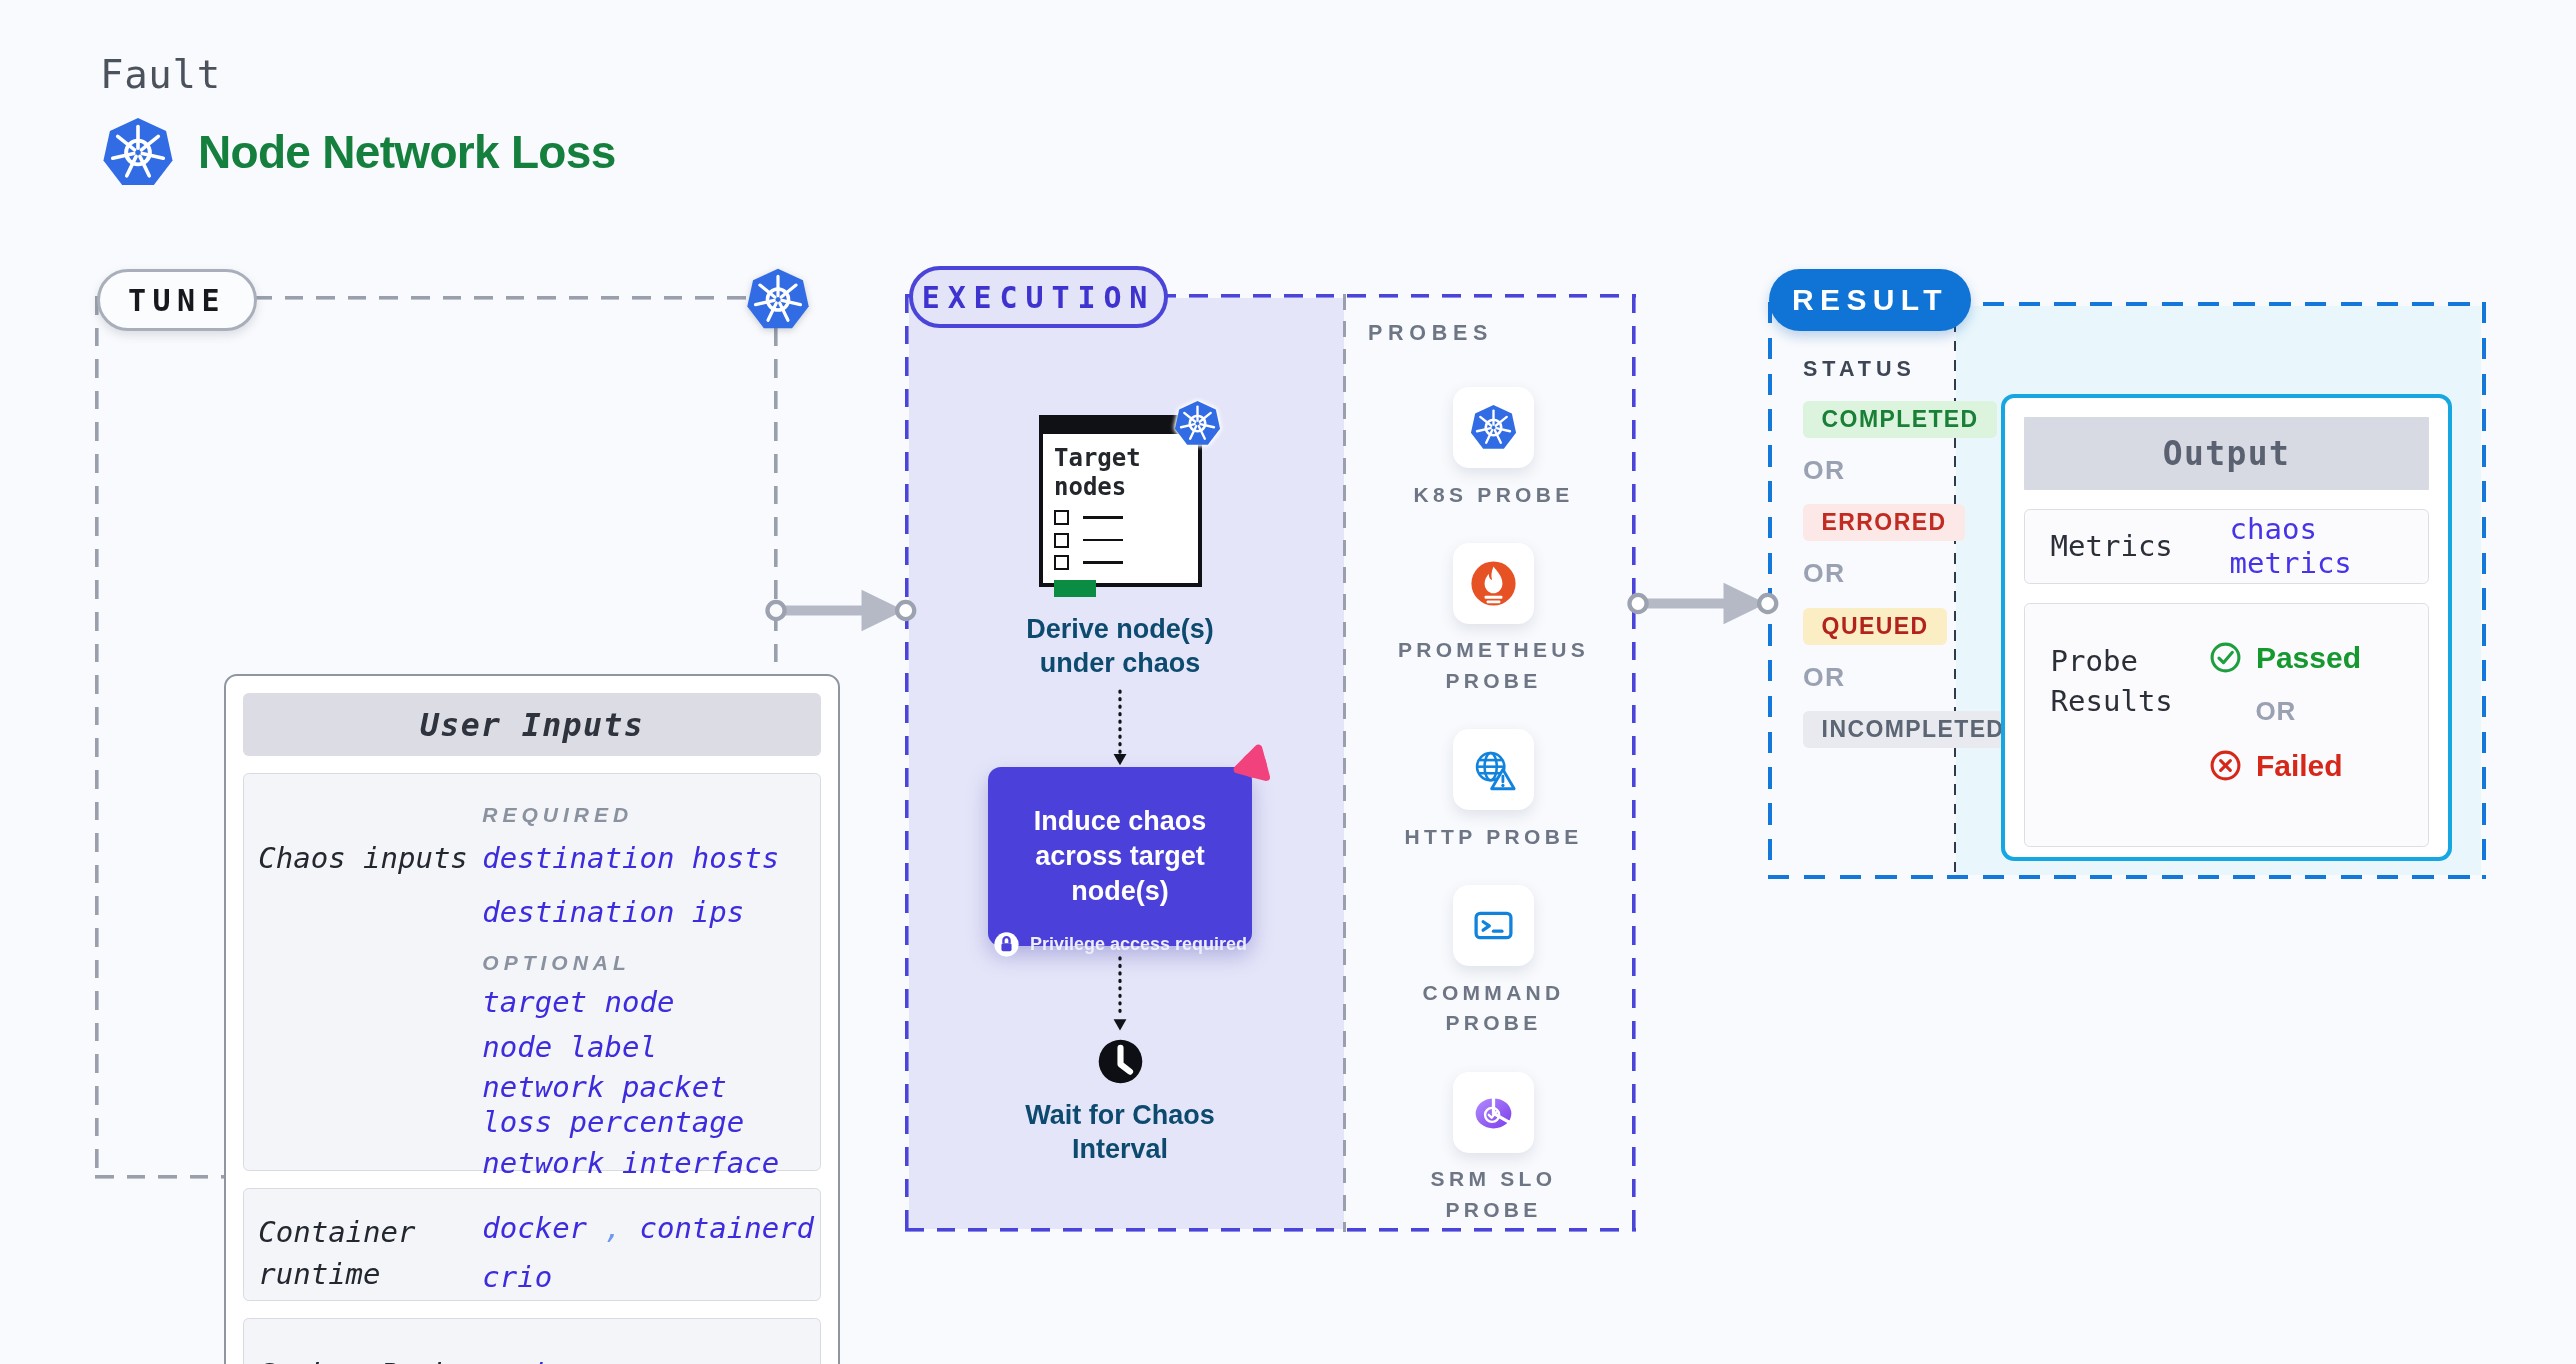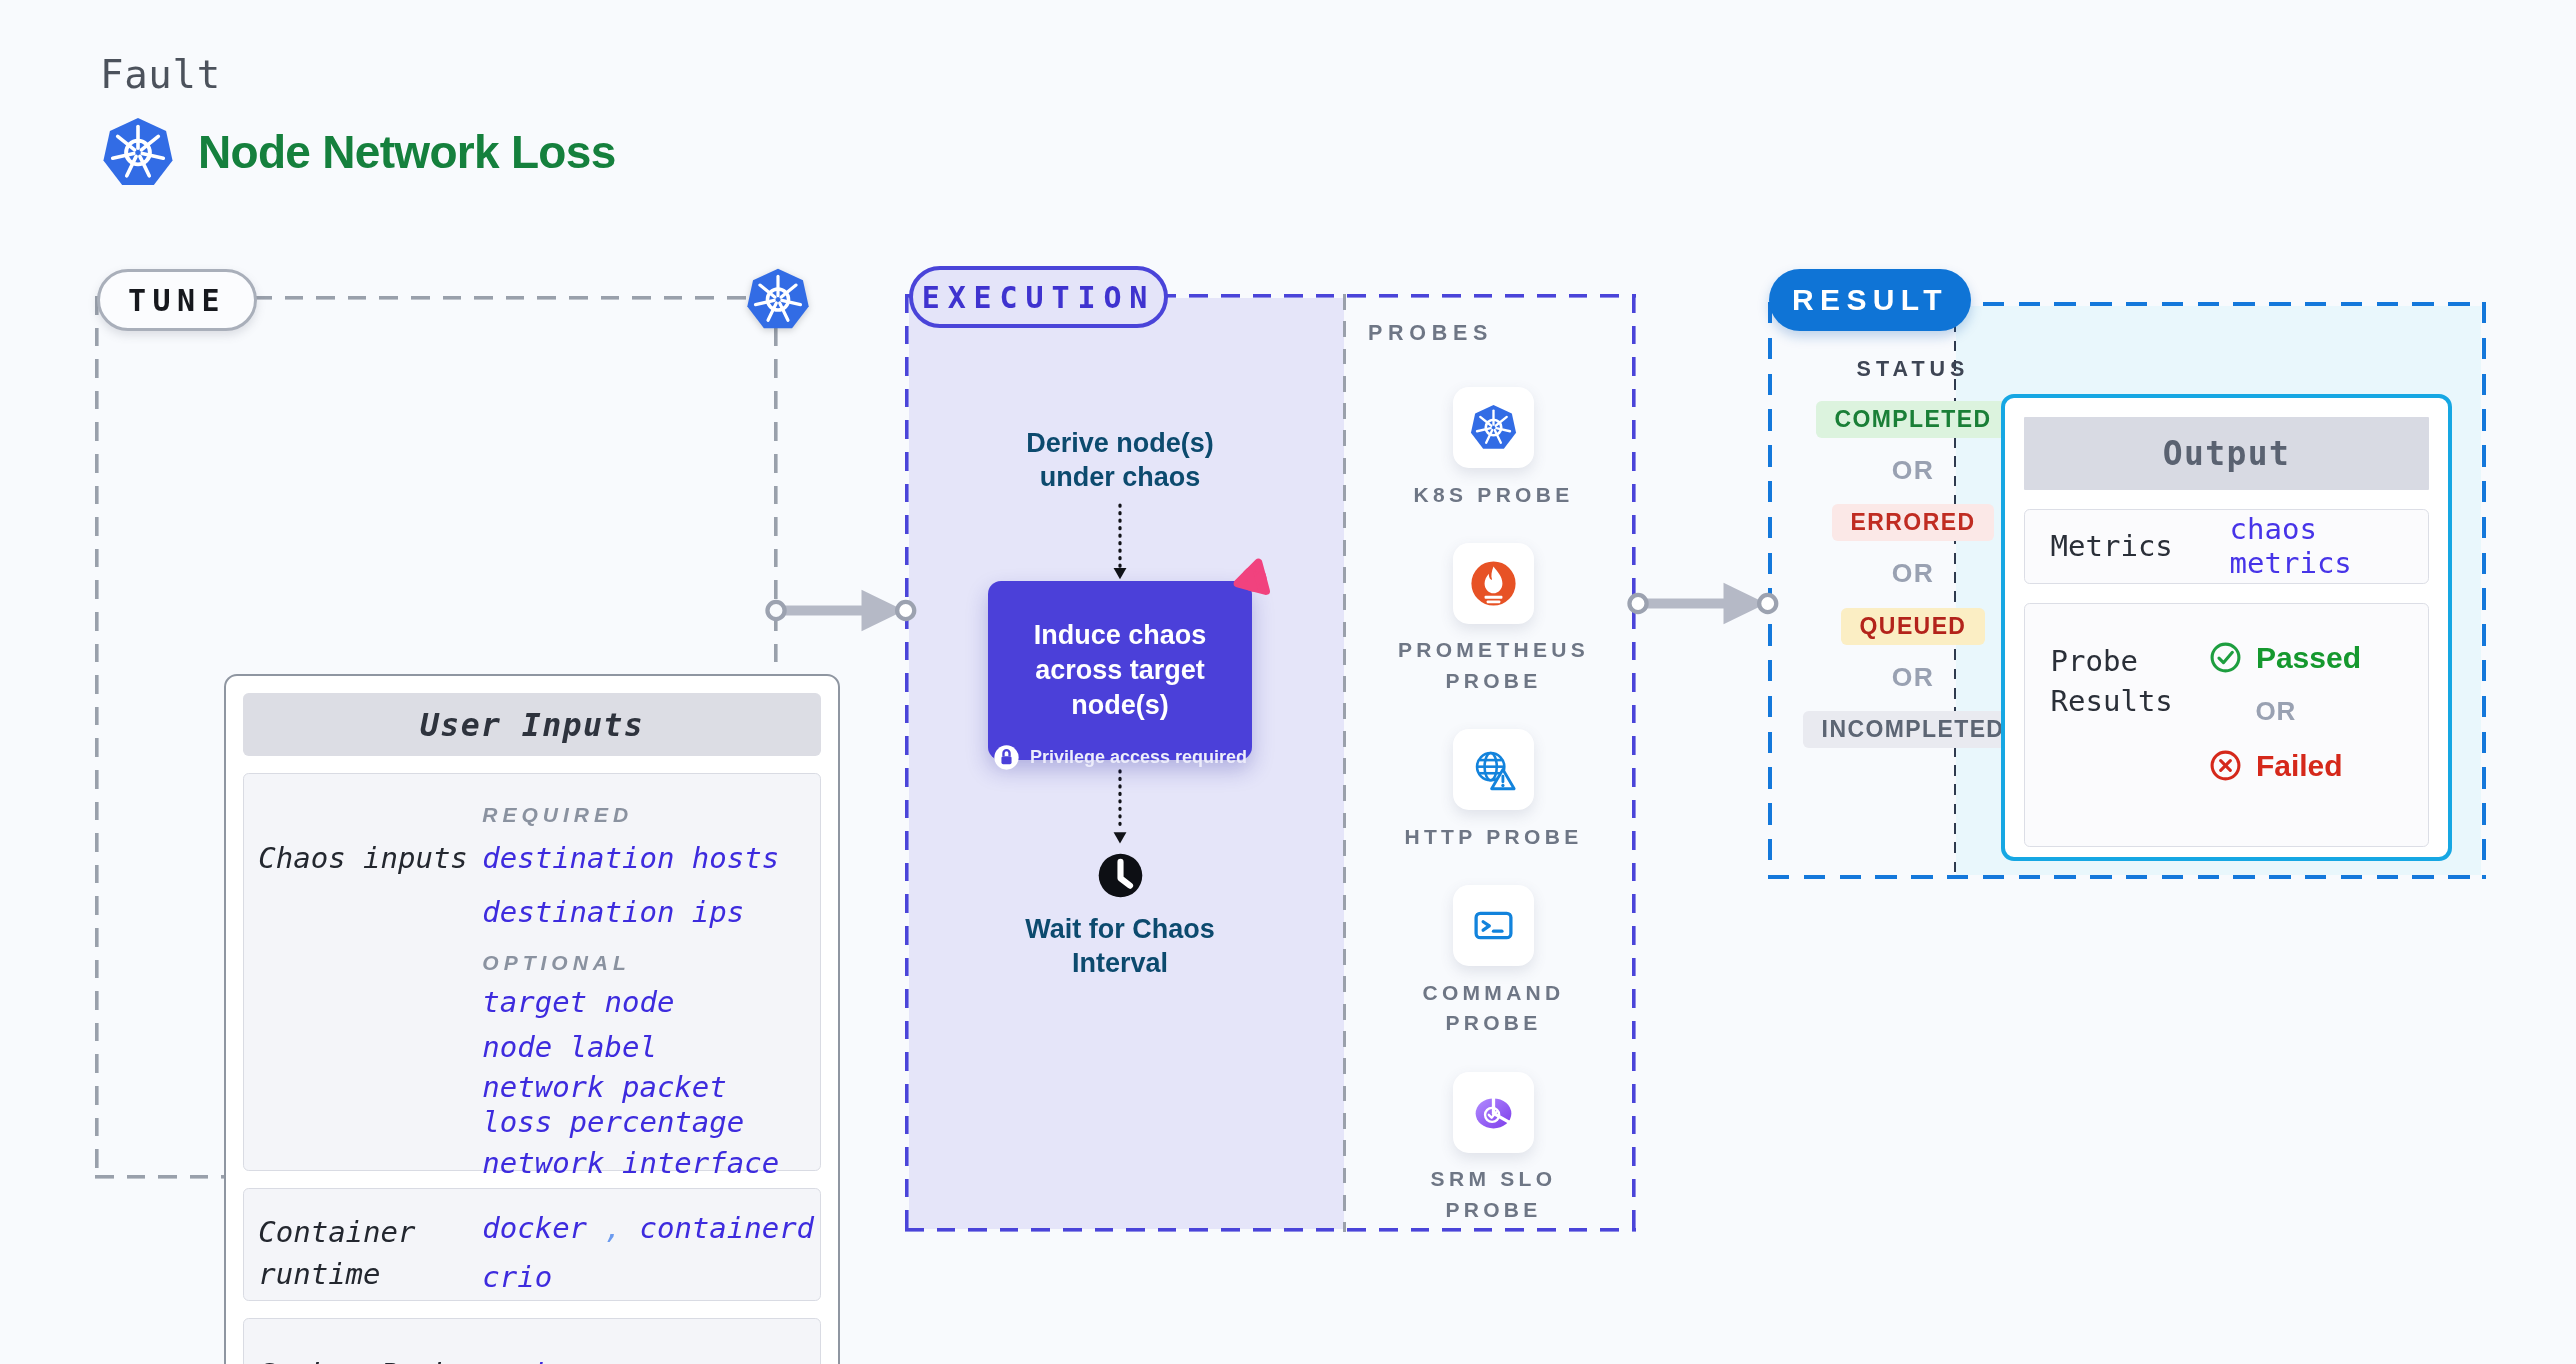--- a/index.html
+++ b/index.html
@@ -97,21 +97,21 @@
                 display:flex; align-items:center; justify-content:center; }
   .probe-card svg { width:47px; height:47px; }
   .probe-name { margin-top:11.5px; font-size:21px; font-weight:bold; color:#6e7685; letter-spacing:4.3px; text-align:center; line-height:1.45; max-width:236px; }
   .probe-item { display:flex; flex-direction:column; align-items:center; }
   .probe-item + .probe-item { margin-top:33px; }
 
   
   .result-box { left:1768px; top:302px; width:718px; height:577px; --dw:4.3px; --dc:#1478db; --dl:21.5px; --dg:14.3px; }
   .result-cyan { position:absolute; left:188px; top:4.3px; width:525px; height:569px; background:#e9f7fc; }
   .result-divider { left:186px; top:0; height:577px; --dw:2.1px; --dc:#2f3a4e; --dl:10.7px; --dg:8.6px; }
-  .status-col { position:absolute; left:1803px; top:357px; display:flex; flex-direction:column; align-items:center; z-index:5; }
+  .status-col { position:absolute; left:1803px; top:357px; display:flex; flex-direction:column; align-items:flex-start; z-index:5; }
   .status-label { font-size:21.5px; font-weight:bold; color:#3e4554; letter-spacing:5px; }
   .badge { display:inline-flex; align-items:center; height:37px; padding:0 18.6px; border-radius:5.7px;
            font-size:23px; font-weight:800; letter-spacing:1.4px; margin-top:18.6px; }
   .or { font-size:26.5px; font-weight:600; color:#99a1b2; letter-spacing:1.4px; margin-top:17px; }
 
   .output-box { position:absolute; left:2001px; top:394px; width:451px; height:467px; background:#ffffff;
                 border:4.3px solid #16a7e3; border-radius:13px; padding:18.6px; z-index:5; }
   .output-head { height:73px; background:#d8dae3; border-radius:1px; display:flex; align-items:center; justify-content:center;
                  font-size:33px; font-weight:bold; color:#5a6271; letter-spacing:1.4px; }
   .out-row { border:1.4px solid #dcdee6; border-radius:5.7px; background:#fbfbfd; display:flex; margin-top:19px; }
@@ -217,20 +217,40 @@
     <circle cx="198" cy="40" r="12" fill="#ffffff" stroke="#9ca2b0" stroke-width="6"></circle>
   </svg>
 
   <div class="dashbox exec-box">
     <div class="exec-fill"></div>
     <div class="vdash exec-divider"></div>
   </div>
   <div class="pill pill-exec mono">EXECUTION</div>
 
   <div class="exec-col">
+    <div class="tgt-window">
+      <div class="tgt-bar"></div>
+      <svg class="tgt-k8s" viewBox="0 0 100 100">
+          <use href="#k8s-sym"></use>
+        </svg>
+      <div class="tgt-title mono" style="max-width:107px">Target nodes</div>
+      <div class="tgt-row">
+          <span class="tgt-cb"></span>
+          <span class="tgt-line"></span>
+        </div>
+      <div class="tgt-row">
+          <span class="tgt-cb"></span>
+          <span class="tgt-line"></span>
+        </div>
+      <div class="tgt-row">
+          <span class="tgt-cb"></span>
+          <span class="tgt-line"></span>
+        </div>
+      <div class="tgt-btn"></div>
+    </div>
 
     <div class="step-text derive-text sans">Derive node(s) under chaos</div>
 
     <svg style="width:20px;height:79px;margin-top:7.2px" viewBox="0 0 28 110">
       <line x1="14" y1="4" x2="14" y2="90" stroke="#111318" stroke-width="4.5" stroke-dasharray="1.5 9" stroke-linecap="round"></line>
       <polygon points="5,92 23,92 14,108" fill="#111318"></polygon>
     </svg>
 
     <div class="induce-box">
       <svg class="litmus" viewBox="0 0 60 60">

